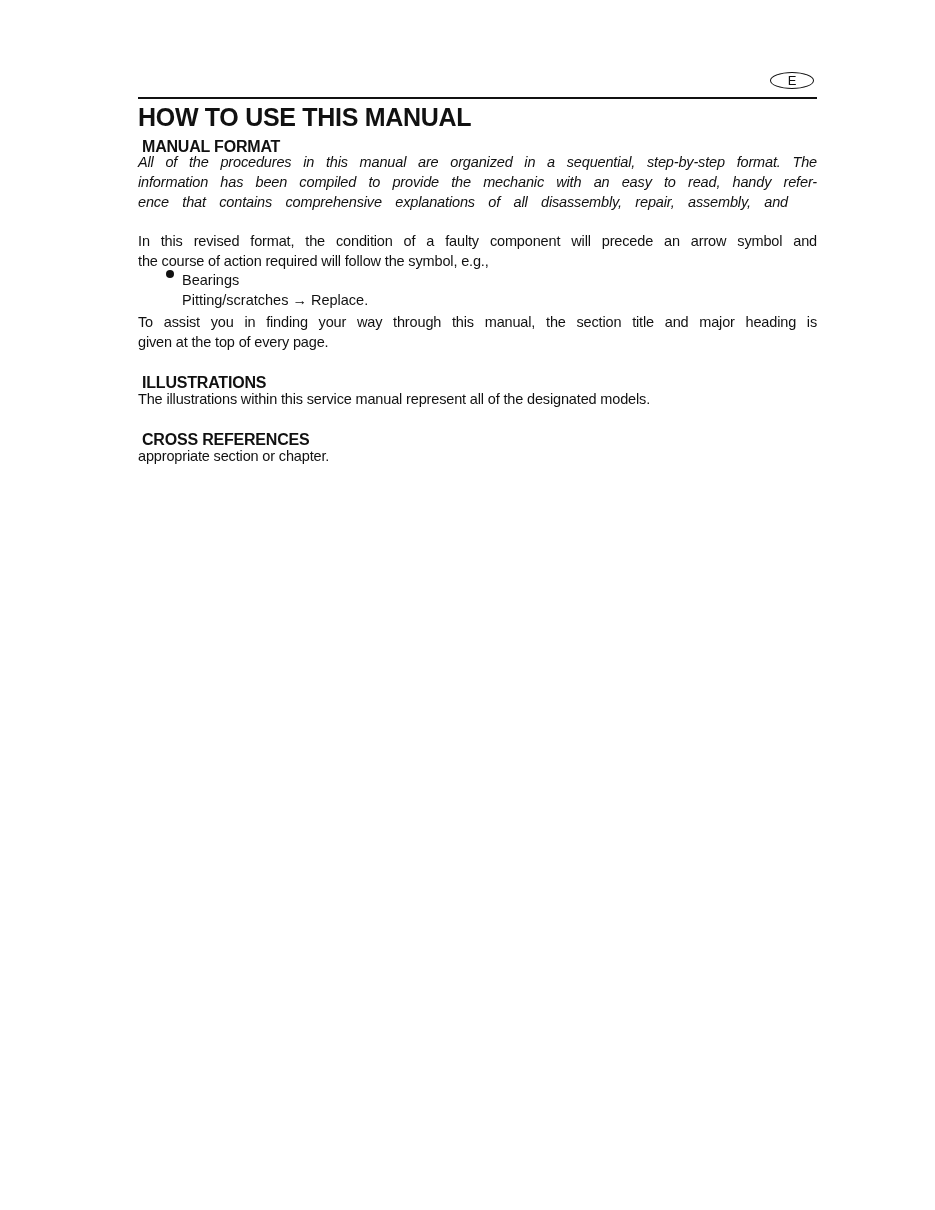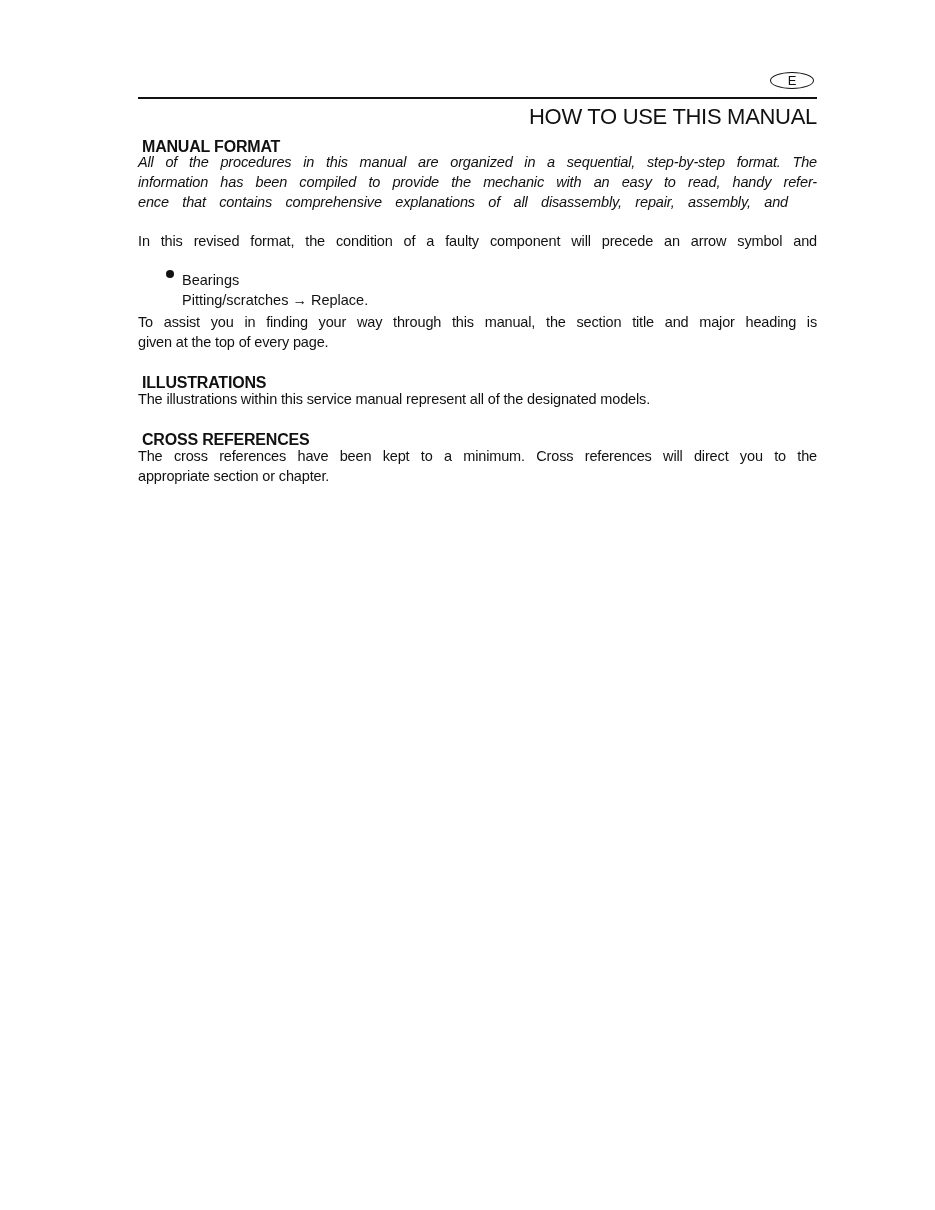--- a/index.html
+++ b/index.html
@@ -35,23 +35,23 @@
       top: 97px;
       width: 679px;
       height: 2px;
       background: #111;
     }
     .title {
       position: absolute;
       left: 138px;
       top: 103px;
       width: 679px;
-      text-align: right;
-      font-size: 22px;
-      font-weight: normal;
+      text-align: left;
+      font-size: 25px;
+      font-weight: bold;
       letter-spacing: -0.3px;
       line-height: 28px;
       margin: 0;
     }
     .section-heading {
       position: absolute;
       left: 138px;
       font-size: 16px;
       font-weight: bold;
       letter-spacing: -0.2px;
@@ -109,20 +109,21 @@
 <h2 class="section-heading" style="top:133px;">MANUAL FORMAT</h2>
 
 <div class="para" style="top:152px;font-style:italic;">
   <span class="line justified">All of the procedures in this manual are organized in a sequential, step-by-step format. The</span>
   <span class="line justified">information has been compiled to provide the mechanic with an easy to read, handy refer-</span>
   <span class="line justified" style="width:650px;">ence that contains comprehensive explanations of all disassembly, repair, assembly, and</span>
 </div>
 
 <div class="para" style="top:231px;">
   <span class="line justified">In this revised format, the condition of a faulty component will precede an arrow symbol and</span>
+  <span class="line">the course of action required will follow the symbol, e.g.,</span>
 </div>
 
 <div class="bullet-block" style="top:270px;">
   <div class="bullet-row">
     <span class="bullet-dot"></span>
     <span>Bearings</span>
   </div>
   <div class="bullet-sub">
     <span>Pitting/scratches</span>
     <span>→</span>
@@ -135,15 +136,14 @@
   <span class="line">given at the top of every page.</span>
 </div>
 
 <h2 class="section-heading" style="top:369px;">ILLUSTRATIONS</h2>
 <div class="para" style="top:389px;">
   <span class="line">The illustrations within this service manual represent all of the designated models.</span>
 </div>
 
 <h2 class="section-heading" style="top:426px;">CROSS REFERENCES</h2>
 <div class="para" style="top:446px;">
-  <span class="line justified">The cross references have been kept to a minimum. Cross references will direct you to the</span>
   <span class="line">appropriate section or chapter.</span>
 </div>
 
 </body></html>

